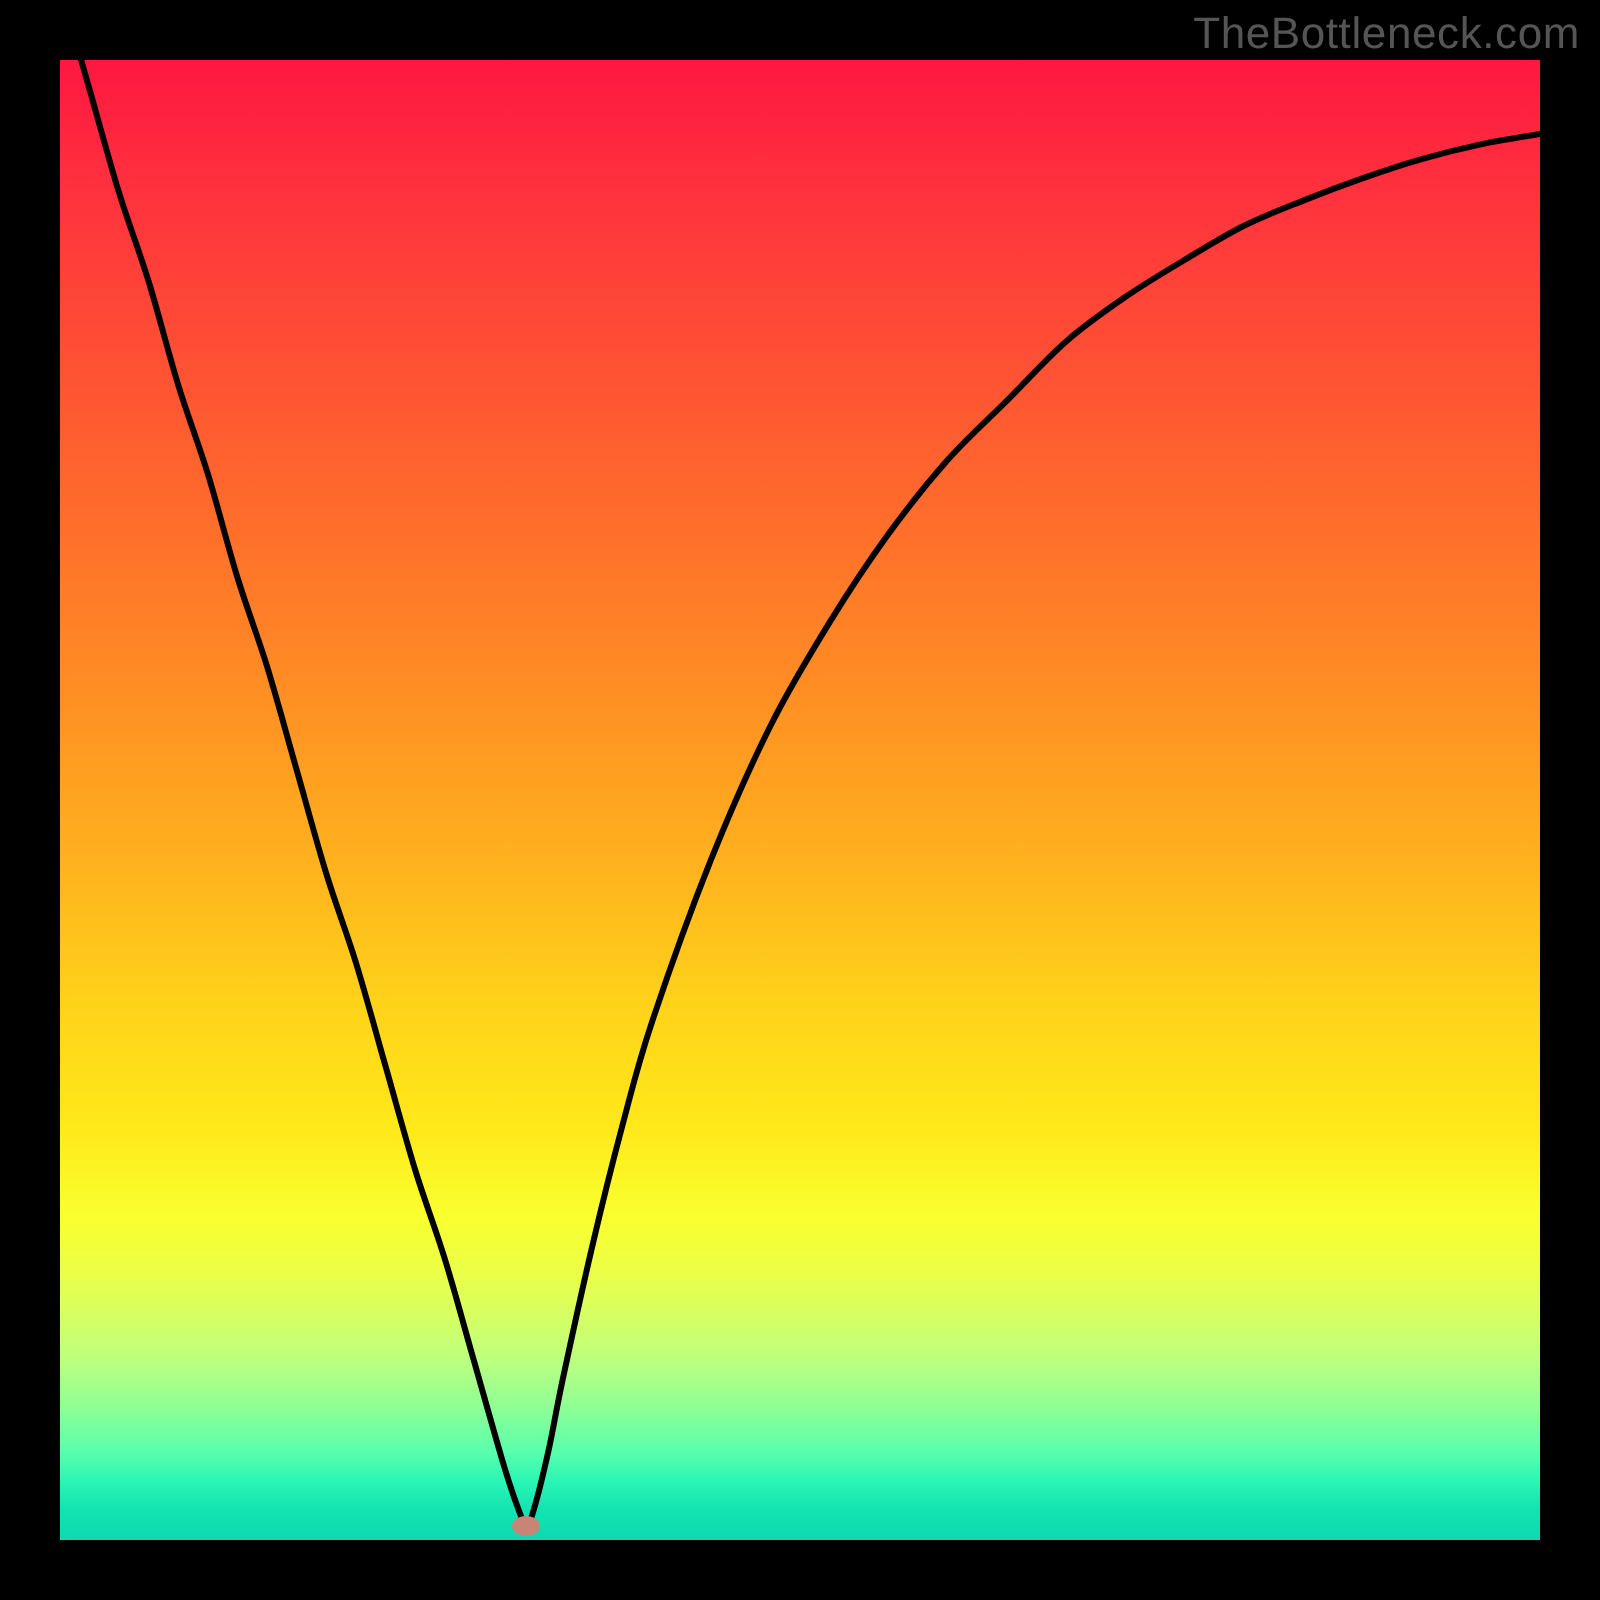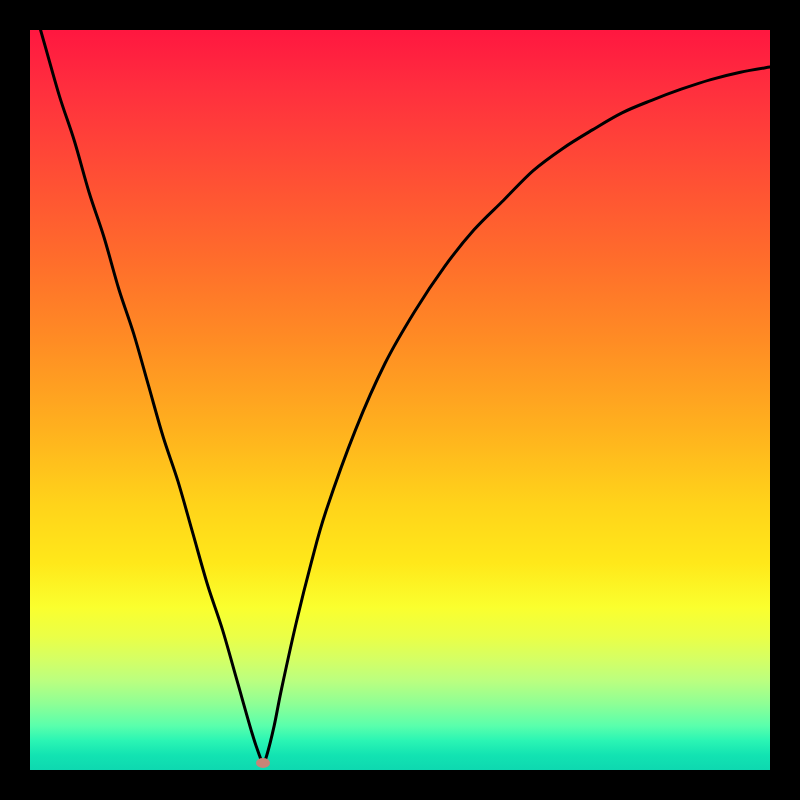--- a/index.html
+++ b/index.html
@@ -69,20 +69,21 @@
     height: 10px;
     border-radius: 50%;
     background: #c78577;
     transform: translate(-50%, -50%);
   }
 </style>
 </head>
 <body>
 
 <div class="frame">
+  <div class="watermark">TheBottleneck.com</div>
 
   <div class="plot-area">
     <svg class="curve" viewBox="0 0 740 740" preserveAspectRatio="none">
       <path id="curve-path" fill="none" stroke-width="3" stroke-linecap="round" stroke-linejoin="round" stroke="#000000" d="M 0 -37 C 2.466666666666667 -28.366666666666653, 9.866666666666667 -2.466666666666601, 14.8 14.800000000000068 C 19.733333333333334 32.066666666666734, 24.666666666666668 50.566666666666706, 29.6 66.60000000000002 C 34.53333333333333 82.63333333333334, 39.46666666666667 94.96666666666668, 44.4 111 C 49.33333333333333 127.03333333333332, 54.266666666666666 146.76666666666662, 59.2 162.79999999999995 C 64.13333333333334 178.8333333333333, 69.06666666666666 191.1666666666667, 74 207.20000000000005 C 78.93333333333334 223.23333333333338, 83.86666666666666 242.96666666666667, 88.8 259 C 93.73333333333333 275.0333333333333, 98.66666666666667 287.3666666666667, 103.60000000000001 303.40000000000003 C 108.53333333333335 319.4333333333334, 113.46666666666667 337.93333333333334, 118.4 355.2 C 123.33333333333334 372.46666666666664, 128.26666666666665 390.9666666666667, 133.2 407 C 138.13333333333333 423.0333333333333, 143.06666666666666 435.3666666666667, 148 451.4 C 152.93333333333334 467.4333333333333, 157.86666666666667 485.93333333333334, 162.8 503.2 C 167.73333333333335 520.4666666666667, 172.66666666666666 538.9666666666667, 177.6 555 C 182.53333333333333 571.0333333333333, 187.46666666666667 583.3666666666667, 192.4 599.4 C 197.33333333333334 615.4333333333333, 202.26666666666668 633.9333333333334, 207.20000000000002 651.2 C 212.13333333333335 668.4666666666667, 218.3 690.6666666666666, 222 703 C 225.7 715.3333333333334, 227.55 720.2666666666667, 229.4 725.2 C 231.25 730.1333333333334, 231.86666666666667 732.6, 233.1 732.6 C 234.33333333333331 732.6, 234.95000000000002 731.3666666666667, 236.8 725.2 C 238.65 719.0333333333334, 241.73333333333335 706.7, 244.20000000000002 695.6 C 246.66666666666669 684.5, 247.90000000000003 675.8666666666667, 251.60000000000002 658.6 C 255.3 641.3333333333334, 261.46666666666664 612.9666666666667, 266.4 592 C 271.3333333333333 571.0333333333333, 276.26666666666665 551.3, 281.2 532.8 C 286.1333333333333 514.3, 288.6 503.2, 296 481 C 303.4 458.8, 315.73333333333335 424.26666666666665, 325.6 399.59999999999997 C 335.4666666666667 374.9333333333333, 345.3333333333333 352.7333333333333, 355.2 332.99999999999994 C 365.06666666666666 313.2666666666666, 374.93333333333334 297.23333333333335, 384.8 281.2 C 394.6666666666667 265.16666666666663, 404.53333333333336 250.36666666666662, 414.40000000000003 236.79999999999995 C 424.2666666666667 223.2333333333333, 434.1333333333333 210.90000000000006, 444 199.80000000000007 C 453.8666666666667 188.70000000000007, 463.73333333333335 180.06666666666663, 473.6 170.19999999999993 C 483.4666666666667 160.33333333333323, 493.33333333333337 149.23333333333323, 503.20000000000005 140.5999999999999 C 513.0666666666667 131.96666666666658, 522.9333333333333 125.1833333333333, 532.8 118.39999999999998 C 542.6666666666666 111.61666666666666, 552.5333333333333 105.81999999999998, 562.4 99.89999999999998 C 572.2666666666667 93.97999999999998, 582.1333333333333 87.81333333333333, 592 82.88 C 601.8666666666667 77.94666666666666, 611.7333333333333 74.24666666666663, 621.6 70.29999999999995 C 631.4666666666667 66.35333333333328, 641.3333333333334 62.65333333333325, 651.2 59.19999999999993 C 661.0666666666667 55.74666666666661, 670.9333333333334 52.416666666666686, 680.8000000000001 49.58000000000004 C 690.6666666666667 46.743333333333396, 700.5333333333333 44.276666666666735, 710.4 42.180000000000064 C 720.2666666666667 40.08333333333339, 735.0666666666666 37.863333333333344, 740 37"></path>
     </svg>
     <div class="marker" id="min-marker" style="background: rgb(199, 133, 119); left: 233.1px; top: 732.6px;"></div>
   </div>
 </div>
 
 </body></html>

